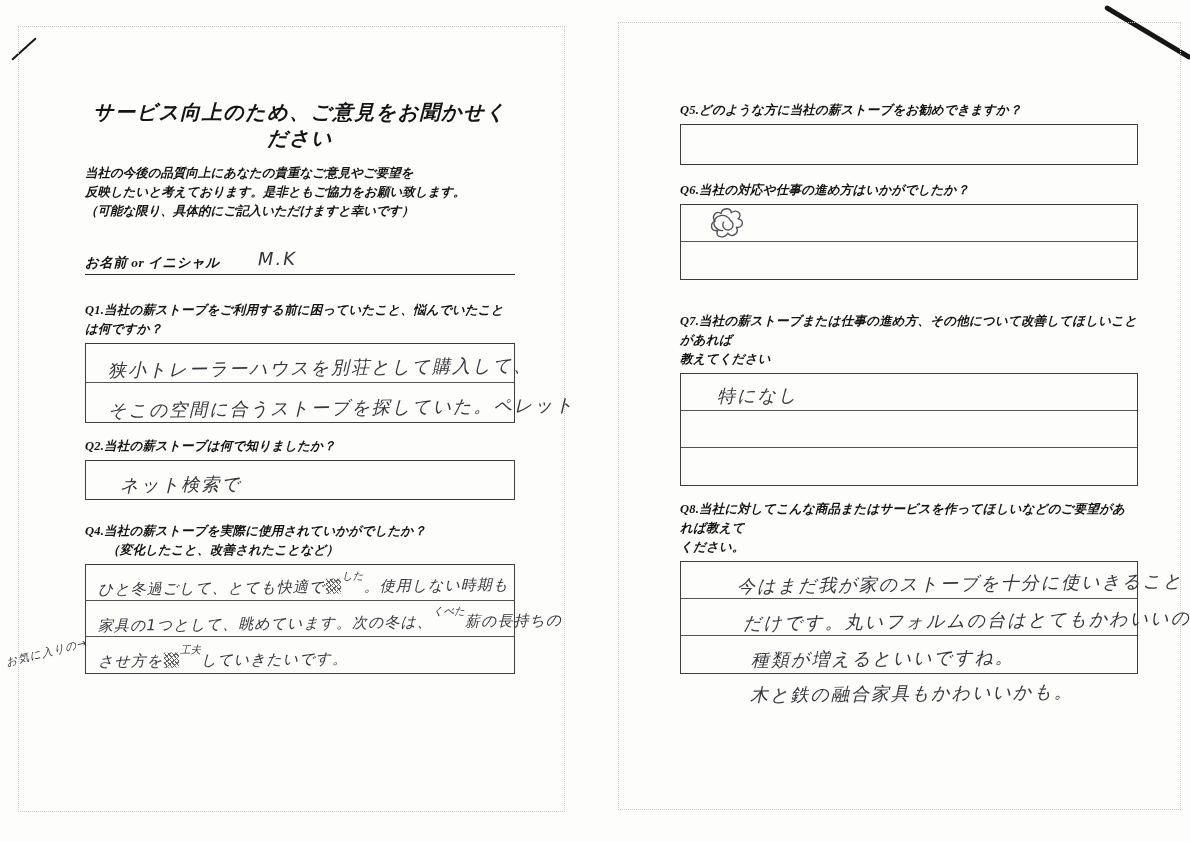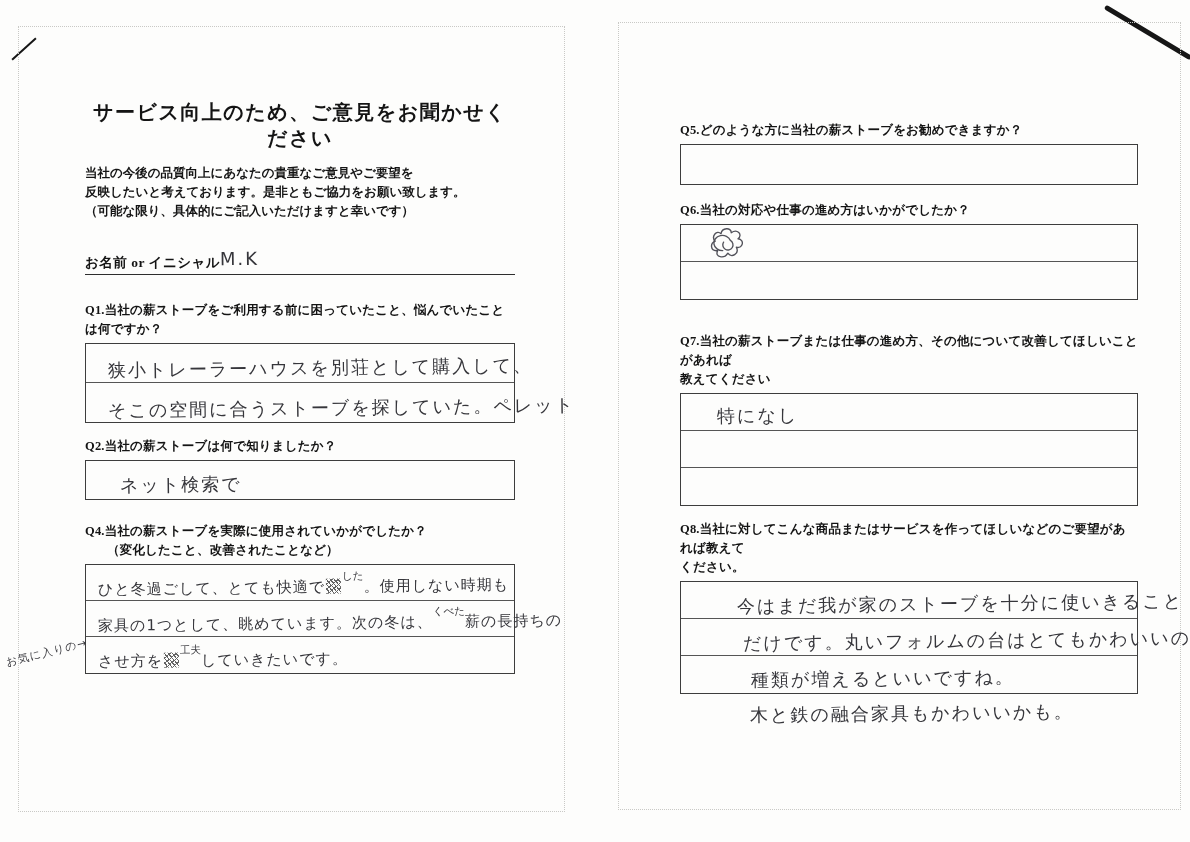--- a/index.html
+++ b/index.html
@@ -9,33 +9,33 @@
     position:relative;
   }
   .canvas{position:absolute;inset:0;}
 
   
   .artifact{position:absolute;background:#161616;}
   .artifact.tl{left:8px;top:48px;width:32px;height:2px;transform:rotate(-42deg);}
   .artifact.tr{left:1098px;top:30px;width:100px;height:5px;transform:rotate(31deg);border-radius:3px;}
 
   
-  .page{position:absolute;border:1px dotted #c9c9c6;background:transparent;box-sizing:border-box;}
+  .page{position:absolute;border:1px dotted #c9c9c6;background:transparent;box-sizing:border-box;font-style:italic;}
   .page.left{left:18px;top:26px;width:547px;height:786px;padding:0 49px 0 66px;}
   .page.right{left:618px;top:22px;width:563px;height:788px;padding:0 42px 0 61px;}
 
   .form-title{
     margin:72px 0 0;text-align:center;font-size:20px;font-weight:700;
     letter-spacing:1.5px;line-height:26px;
   }
   .intro{margin:13px 0 0;font-size:12.5px;font-weight:600;line-height:19px;white-space:pre-line;}
 
   .name-row{
     margin-top:17px;border-bottom:1.4px solid #2e2e2e;height:34px;
-    display:flex;align-items:flex-end;padding-bottom:2px;
+    display:flex;align-items:flex-end;gap:38px;padding-bottom:2px;
   }
   .name-label{font-size:13.5px;font-weight:700;letter-spacing:.5px;}
   .name-value{font-size:23px;padding-bottom:0;}
 
   .qlabel{font-size:12.5px;font-weight:700;line-height:19px;letter-spacing:.2px;}
   .qlabel .sub{display:block;margin-left:22px;font-weight:700;}
 
   .answer-box{border:1.5px solid #3d3d3d;margin-top:4px;background:transparent;}
   .arow{display:flex;align-items:flex-end;box-sizing:border-box;padding:0 6px 1px 8px;}
   .arow:not(:last-child){border-bottom:1.2px solid #555;}
@@ -56,21 +56,21 @@
     opacity:.85;
   }
   .margin-note{
     position:absolute;left:-14px;top:618px;font-family:"DejaVu Sans",sans-serif;
     font-size:11px;color:#3c3c41;transform:rotate(-14deg);letter-spacing:1px;white-space:nowrap;
   }
   .outside-line{margin:10px 0 0 70px;}
   .doodle-wrap{padding:2px 0 2px 20px;align-items:center;}
   
   .mt26{margin-top:26px}.mt14{margin-top:14px}.mt16{margin-top:16px}
-  .mt22{margin-top:22px}.mt78{margin-top:98px}.mt18{margin-top:32px}
+  .mt22{margin-top:22px}.mt78{margin-top:78px}.mt18{margin-top:32px}
   .h39 .arow{height:39px}.h38 .arow{height:38px}.h40 .arow{height:40px}
   .h36 .arow{height:36px}.h37 .arow{height:37px}
 </style>
 </head>
 <body>
 
 <div class="canvas">
 
   <div class="artifact tl"></div>
   <div class="artifact tr"></div>

